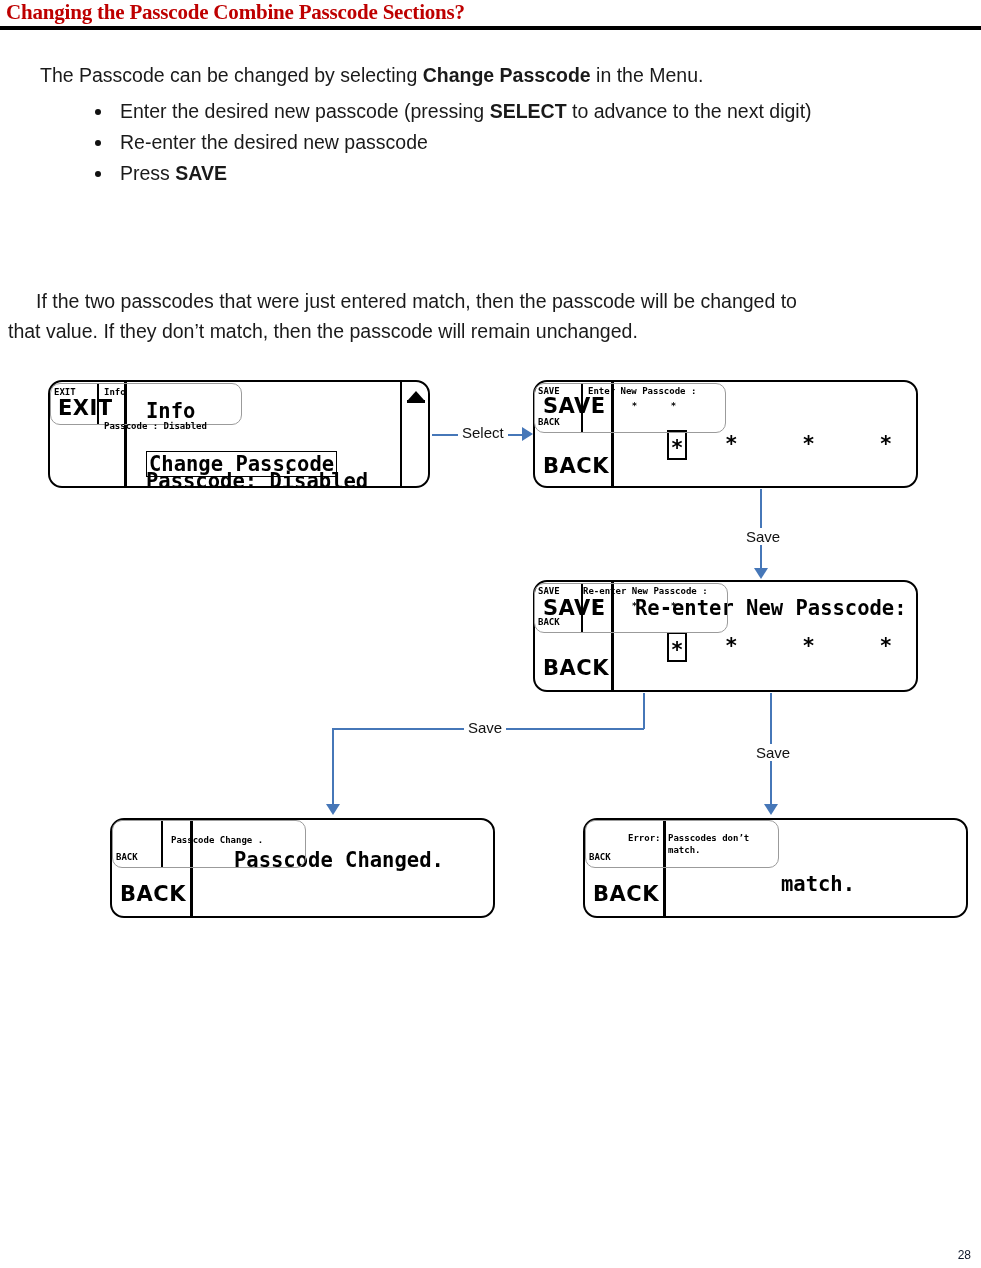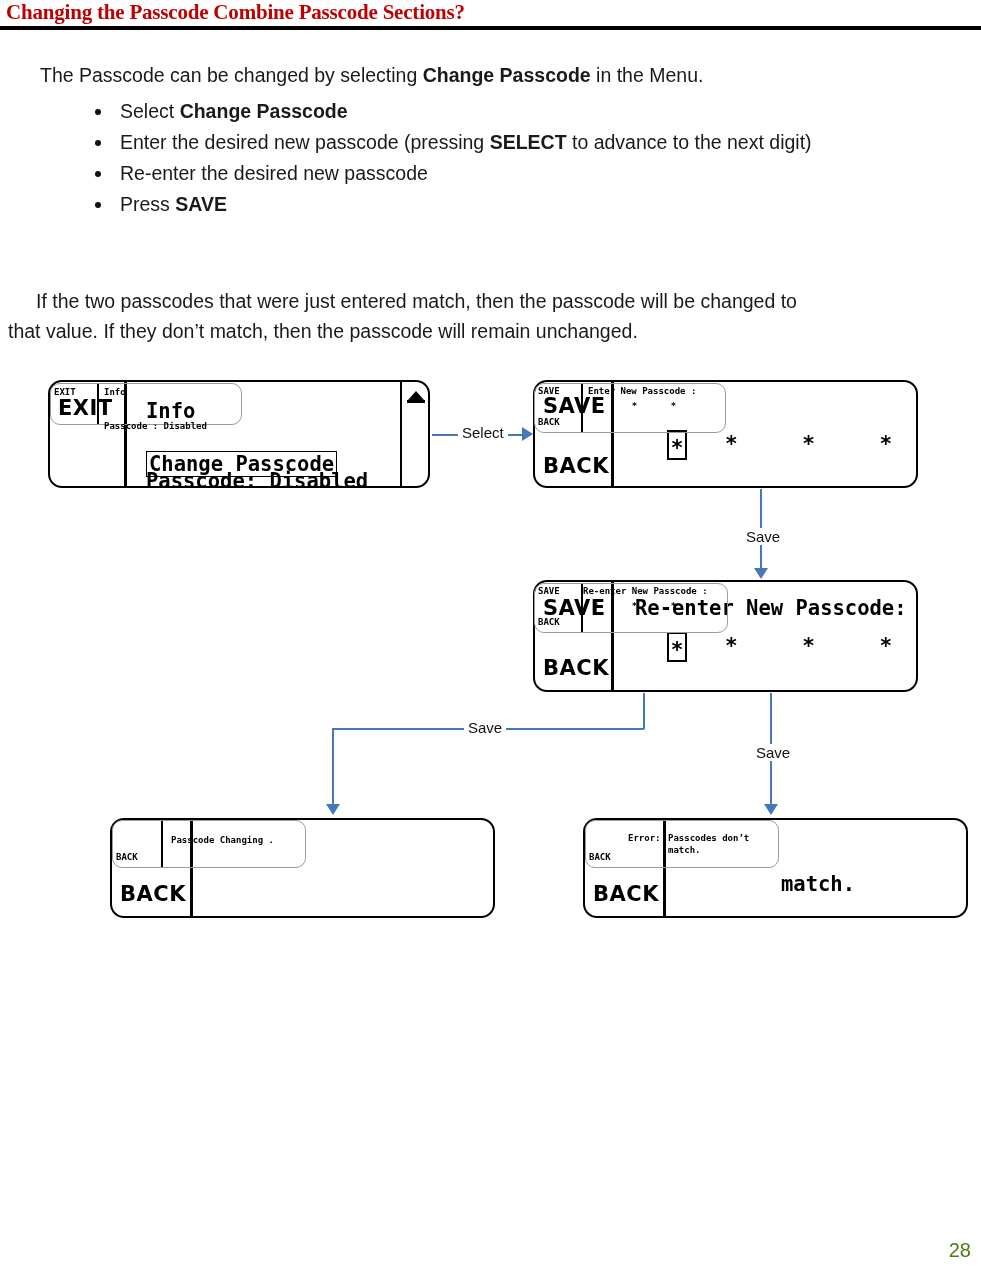--- a/index.html
+++ b/index.html
@@ -48,21 +48,21 @@
     content:"";
     position:absolute; left:11px; top:13px;
     width:6px;height:6px;border-radius:50%;
     background:#111;
   }
   .closing1{left:36px; top:290px;}
   .closing2{left:8px;  top:320px;}
   
   .page-num{
     position:absolute; right:10px; bottom:6px;
-    font-size:20px; color:#4d7c0f;
+    font-size:12px; color:#0f172a;
   }
   
   .screen{
     position:absolute;
     box-sizing:border-box;
     border:2.5px solid #000;
     border-radius:14px;
     background:#fff;
   }
   .screen .divider{
@@ -179,21 +179,20 @@
 </style>
 </head>
 <body>
 
 <div class="doc-title">Changing the Passcode Combine Passcode Sections?</div>
 <div class="title-rule"></div>
 
 <div class="para intro"><span>The Passcode can be changed by selecting </span><b>Change Passcode</b><span> in the Menu.</span></div>
 
 <div class="bullets">
-  <div class="bullet"><span>Select </span><b>Change Passcode</b><span></span></div>
   <div class="bullet"><span>Enter the desired new passcode (pressing </span><b>SELECT</b><span> to advance to the next digit)</span></div>
   <div class="bullet"><span>Re-enter the desired new passcode</span><b></b><span></span></div>
   <div class="bullet"><span>Press </span><b>SAVE</b><span></span></div>
 </div>
 
 <div class="para closing1">If the two passcodes that were just entered match, then the passcode will be changed to</div>
 <div class="para closing2">that value.  If they don’t match, then the passcode will remain unchanged.</div>
 
 <div class="screen" style="left:48px;top:380px;width:382px;height:108px;">
   <div class="divider" style="left:74px;"></div>
@@ -242,26 +241,27 @@
   <div class="gdiv" style="left:46px;"></div>
   <div class="gtext" style="left:3px;top:2px;">SAVE</div>
   <div class="gtext" style="left:3px;top:33px;">BACK</div>
   <div class="gtext" style="left:48px;top:2px;">Re-enter New Passcode :</div>
   <div class="gstars" style="left:58px;top:17px;">* * *</div>
 </div>
 
 <div class="screen" style="left:110px;top:818px;width:385px;height:100px;">
   <div class="divider" style="left:78px;"></div>
   <div class="softkey" style="left:8px;top:62px;">BACK</div>
+  <div class="bigline" style="left:122px;top:28px;">Passcode Changed.</div>
 </div>
 
 <div class="ghost" style="left:112px;top:820px;width:194px;height:48px;">
   <div class="gdiv" style="left:48px;"></div>
   <div class="gtext" style="left:3px;top:31px;">BACK</div>
-  <div class="gtext" style="left:58px;top:14px;">Passcode Changing .</div>
+  <div class="gtext" style="left:58px;top:14px;">Passcode Change .</div>
 </div>
 
 <div class="screen" style="left:583px;top:818px;width:385px;height:100px;">
   <div class="divider" style="left:78px;"></div>
   <div class="softkey" style="left:8px;top:62px;">BACK</div>
   <div class="bigline" style="left:196px;top:52px;">match.</div>
 </div>
 
 <div class="ghost" style="left:585px;top:820px;width:194px;height:48px;">
   <div class="gdiv" style="left:78px;"></div>

